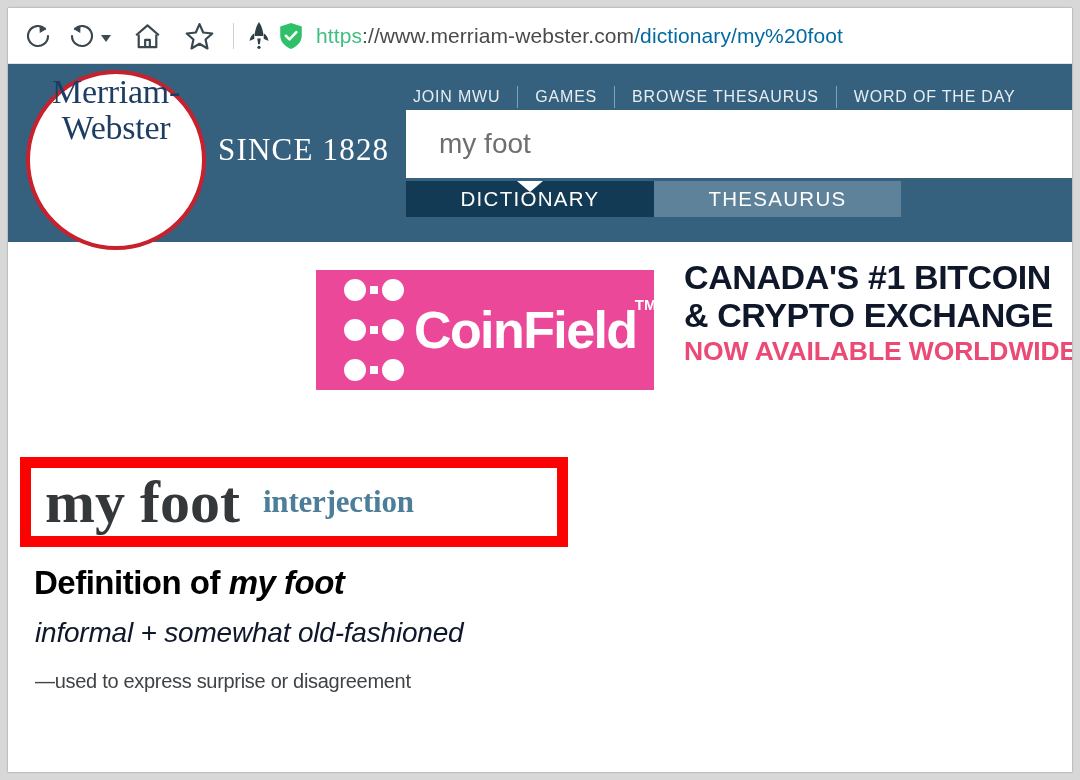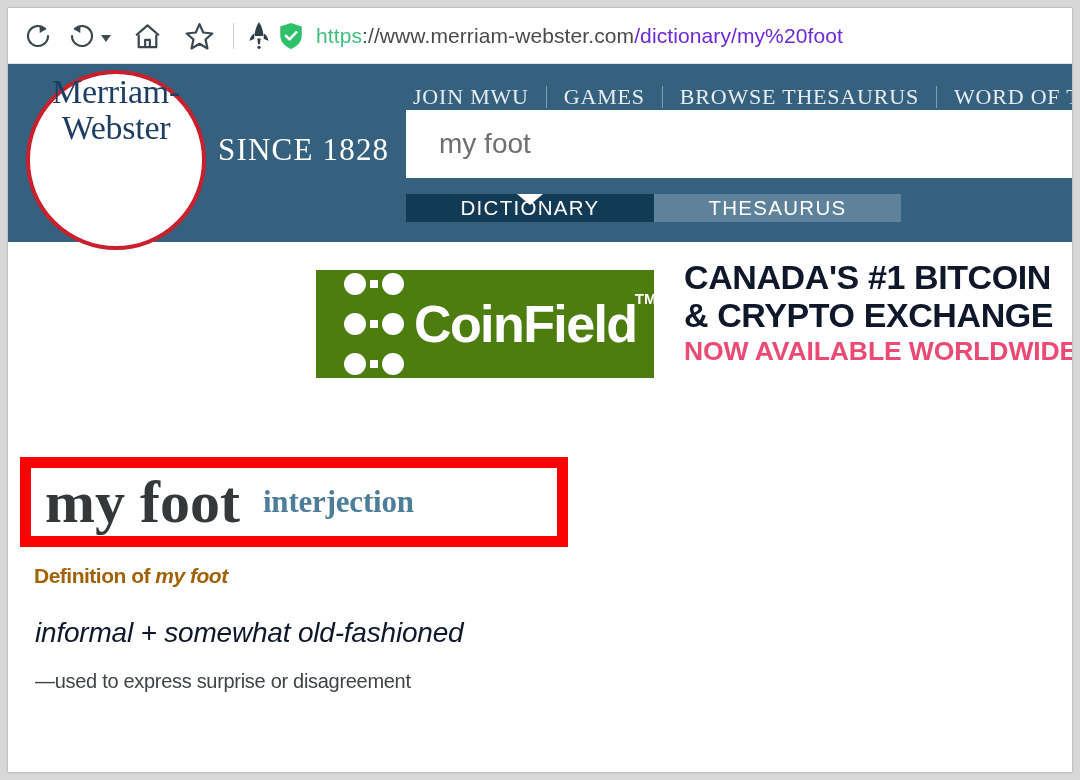--- a/index.html
+++ b/index.html
@@ -70,21 +70,21 @@
     margin-right: 12px;
   }
   #urltext {
     font-size: 21px;
     letter-spacing: 0.1px;
     white-space: nowrap;
     font-family: "Liberation Sans", sans-serif;
   }
   .u-scheme { color: #3fbf7f; }
   .u-host   { color: #4a4a4a; }
-  .u-path   { color: #6d28d9; }
+  .u-path   { color: #0369a1; }
 
   
   #site-header {
     position: relative;
     height: 178px;
     background: #35617f;
     overflow: visible;
   }
   #logo {
     position: absolute;
@@ -121,24 +121,23 @@
     position: absolute;
     left: 388px;
     top: 16px;
     display: flex;
     align-items: center;
     height: 34px;
     white-space: nowrap;
   }
   .nav-item {
     color: #e6eef3;
-    font-size: 22px;
+    font-size: 16px;
     letter-spacing: 0.8px;
     padding: 0 17px;
-    font-family: Liberation Serif, serif;
   }
   .nav-div {
     width: 1px;
     height: 22px;
     background: #7da2b8;
   }
 
   #searchbox {
     position: absolute;
     left: 398px;
@@ -150,23 +149,23 @@
     align-items: center;
   }
   #searchvalue {
     margin-left: 33px;
     font-size: 28px;
     color: #6f6f6f;
   }
   #tabs {
     position: absolute;
     left: 398px;
-    top: 130px;
-    display: flex;
-    height: 28px;
+    top: 117px;
+    display: flex;
+    height: 36px;
     justify-content: space-between;
   }
   .tab {
     display: flex;
     align-items: center;
     justify-content: center;
     color: #ffffff;
     font-size: 20.5px;
     letter-spacing: 1.3px;
   }
@@ -194,22 +193,22 @@
   #ad {
     position: relative;
     height: 160px;
     background: #ffffff;
   }
   #ad-logo {
     position: absolute;
     left: 308px;
     top: 28px;
     width: 338px;
-    height: 108px;
-    background: #4d7c0f;
+    height: 120px;
+    background: #ec4899;
     display: flex;
     align-items: center;
   }
   #dots {
     margin-left: 28px;
     display: grid;
     grid-template-columns: 22px 8px 22px;
     grid-template-rows: 22px 8px 22px 8px 22px;
     gap: 5px 4px;
     align-content: center;
@@ -284,23 +283,23 @@
     font-weight: bold;
     color: #4d7e99;
     margin-left: 23px;
     letter-spacing: -0.2px;
   }
 
   #def-title {
     position: absolute;
     left: 26px;
     top: 162px;
-    font-size: 21px;
-    font-weight: bold;
-    color: #a16207;
+    font-size: 33px;
+    font-weight: bold;
+    color: #000000;
     letter-spacing: -0.5px;
     white-space: nowrap;
   }
   #def-title i { font-style: italic; }
 
   #register {
     position: absolute;
     left: 27px;
     top: 215px;
     font-size: 28px;

